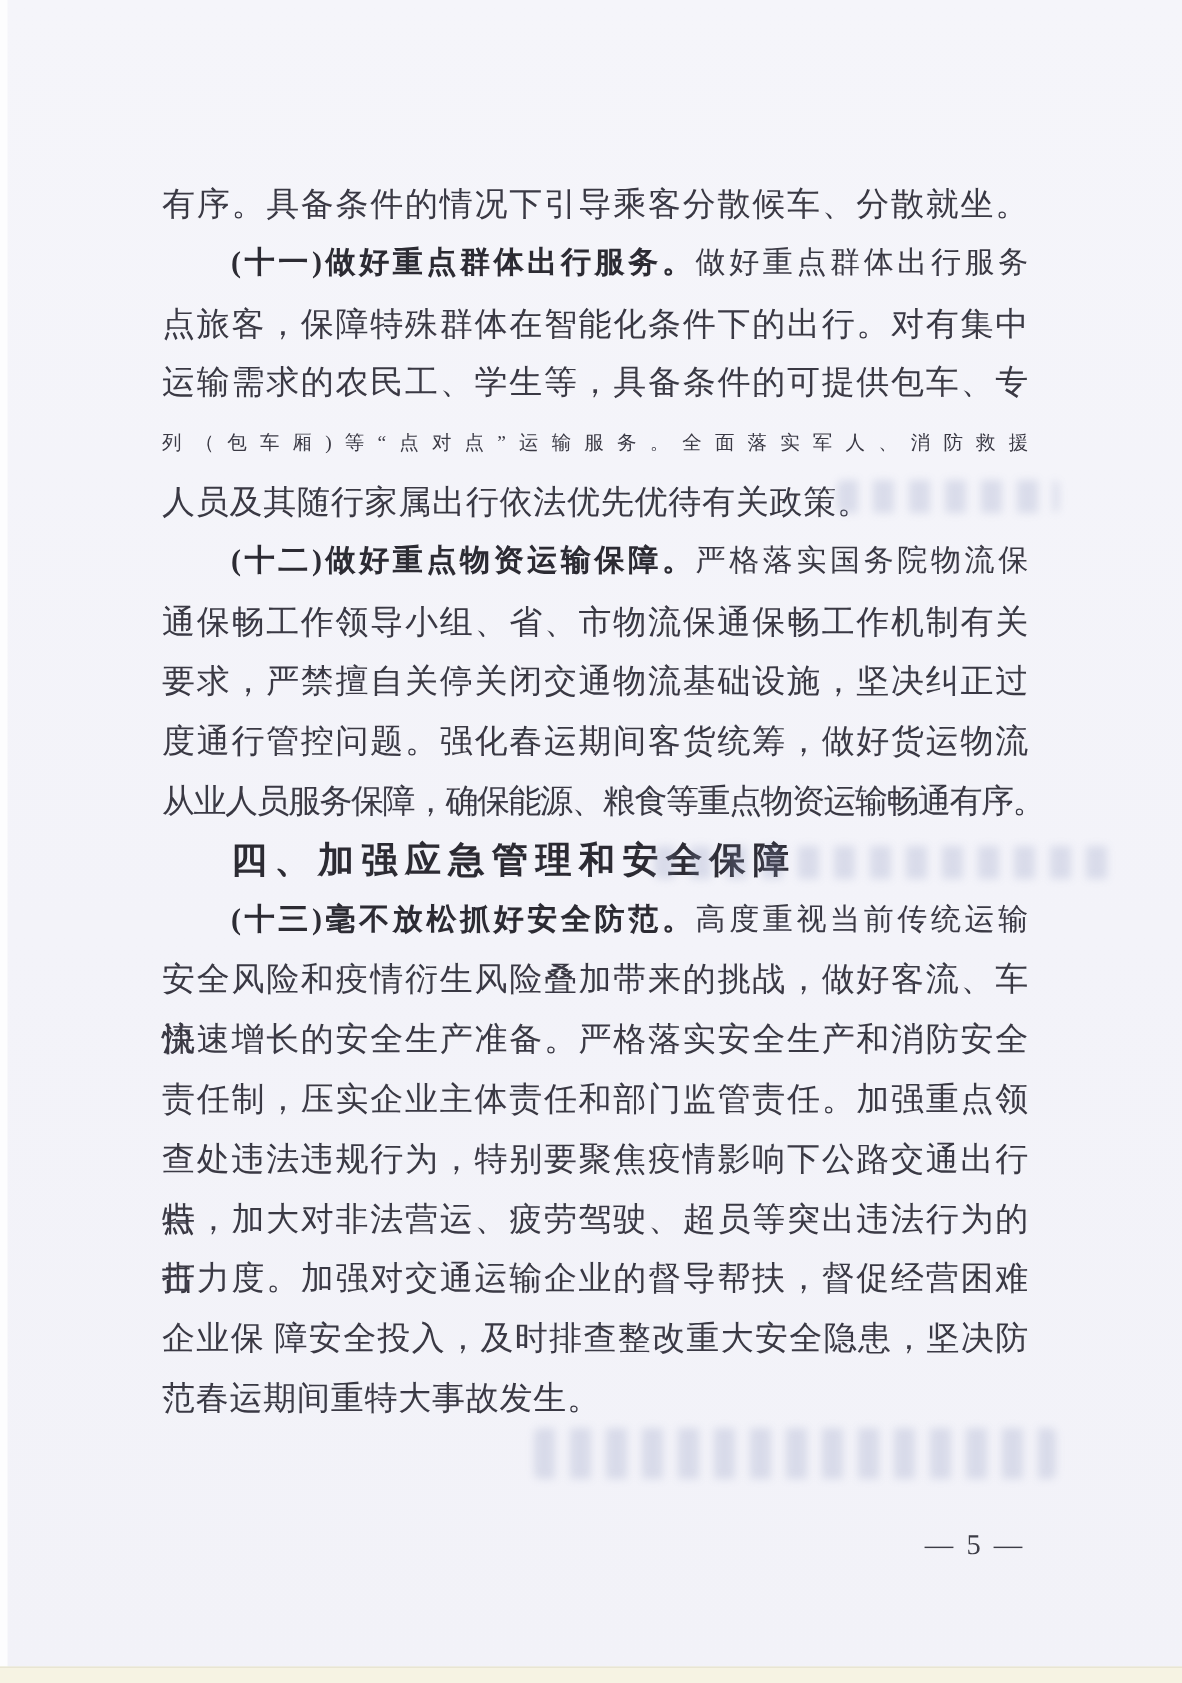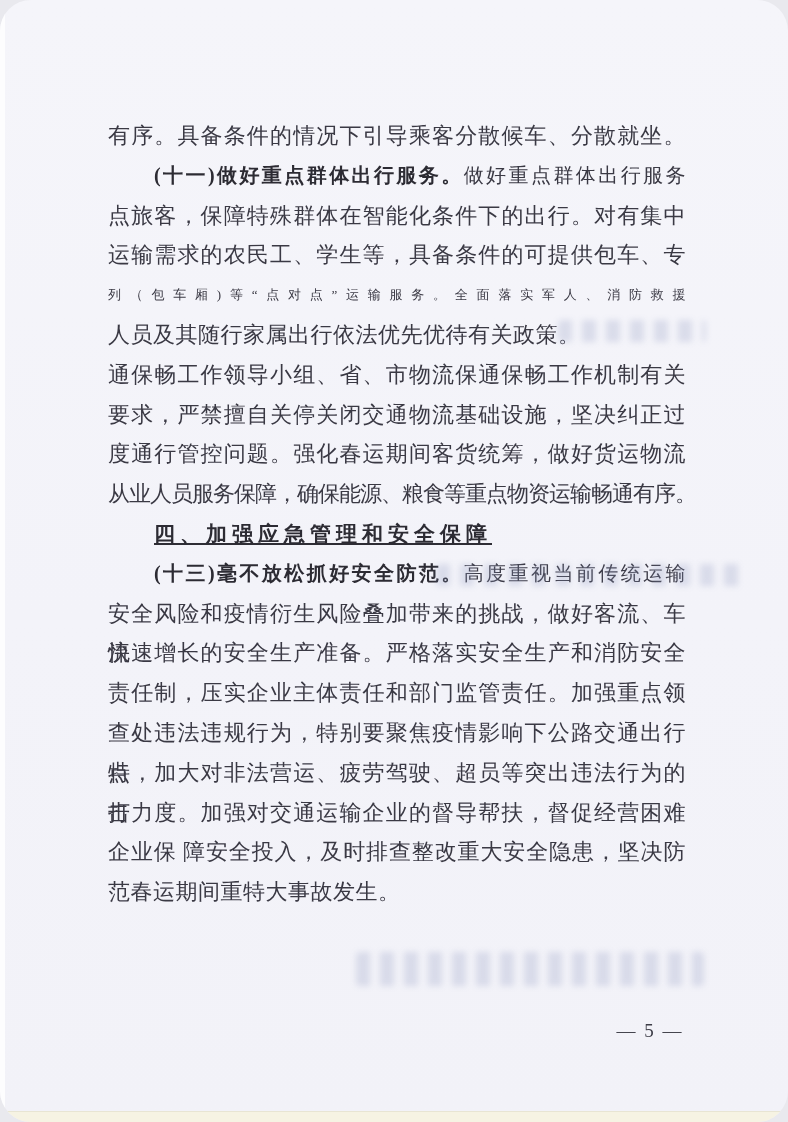--- a/index.html
+++ b/index.html
@@ -8,21 +8,20 @@
     background: #e9e9ee;
   }
   .page {
     position: relative;
     width: 788px;
     height: 1122px;
     margin: 0 auto;
     background: linear-gradient(180deg, #f5f5fa 0%, #f3f3f9 55%, #f2f2f8 100%);
     overflow: hidden;
     font-family: "Liberation Serif", "DejaVu Serif", serif;
-    border-radius: 31px;
   }
   .edge-left {
     position: absolute;
     left: 0; top: 0;
     width: 5px; height: 100%;
     background: #fdfdfe;
   }
   .edge-bottom {
     position: absolute;
     left: 0; bottom: 0;
@@ -52,24 +51,23 @@
   .lead { font-size: 20px; }
   .cram { font-size: 13px; }
   .wide {
     white-space: nowrap;
     letter-spacing: -1px;
     overflow: visible;
   }
   .heading {
     font-family: "Liberation Sans", "DejaVu Sans", sans-serif;
     font-weight: 700;
-    font-size: 21px;
+    font-size: 24px;
     letter-spacing: 5px;
     color: #2e2d35;
-    text-decoration: underline;
   }
   .seg.bold {
     font-weight: 700;
     color: #2c2b33;
   }
   .page-number {
     position: absolute;
     left: 607px;
     top: 1020px;
     width: 86px;
@@ -97,20 +95,21 @@
 <div class="page">
   <div class="edge-left"></div>
 
   <div class="text-block">
       <div class="line just"><span class="seg">有序。具备条件的情况下引导乘客分散候车、分散就坐。</span></div>
       <div class="line just ind lead"><span class="seg bold">(十一)做好重点群体出行服务。</span><span class="seg">做好重点群体出行服务</span></div>
       <div class="line just"><span class="seg">点旅客，保障特殊群体在智能化条件下的出行。对有集中</span></div>
       <div class="line just"><span class="seg">运输需求的农民工、学生等，具备条件的可提供包车、专</span></div>
       <div class="line just cram"><span class="seg">列（包车厢)等“点对点”运输服务。全面落实军人、消防救援</span></div>
       <div class="line"><span class="seg">人员及其随行家属出行依法优先优待有关政策。</span></div>
+      <div class="line just ind lead"><span class="seg bold">(十二)做好重点物资运输保障。</span><span class="seg">严格落实国务院物流保</span></div>
       <div class="line just"><span class="seg">通保畅工作领导小组、省、市物流保通保畅工作机制有关</span></div>
       <div class="line just"><span class="seg">要求，严禁擅自关停关闭交通物流基础设施，坚决纠正过</span></div>
       <div class="line just"><span class="seg">度通行管控问题。强化春运期间客货统筹，做好货运物流</span></div>
       <div class="line wide"><span class="seg">从业人员服务保障，确保能源、粮食等重点物资运输畅通有序。</span></div>
       <div class="line ind heading"><span class="seg bold">四、加强应急管理和安全保障</span></div>
       <div class="line just ind lead"><span class="seg bold">(十三)毫不放松抓好安全防范。</span><span class="seg">高度重视当前传统运输</span></div>
       <div class="line just"><span class="seg">安全风险和疫情衍生风险叠加带来的挑战，做好客流、车流</span></div>
       <div class="line just"><span class="seg">快速增长的安全生产准备。严格落实安全生产和消防安全</span></div>
       <div class="line just"><span class="seg">责任制，压实企业主体责任和部门监管责任。加强重点领</span></div>
       <div class="line just"><span class="seg">查处违法违规行为，特别要聚焦疫情影响下公路交通出行特</span></div>

